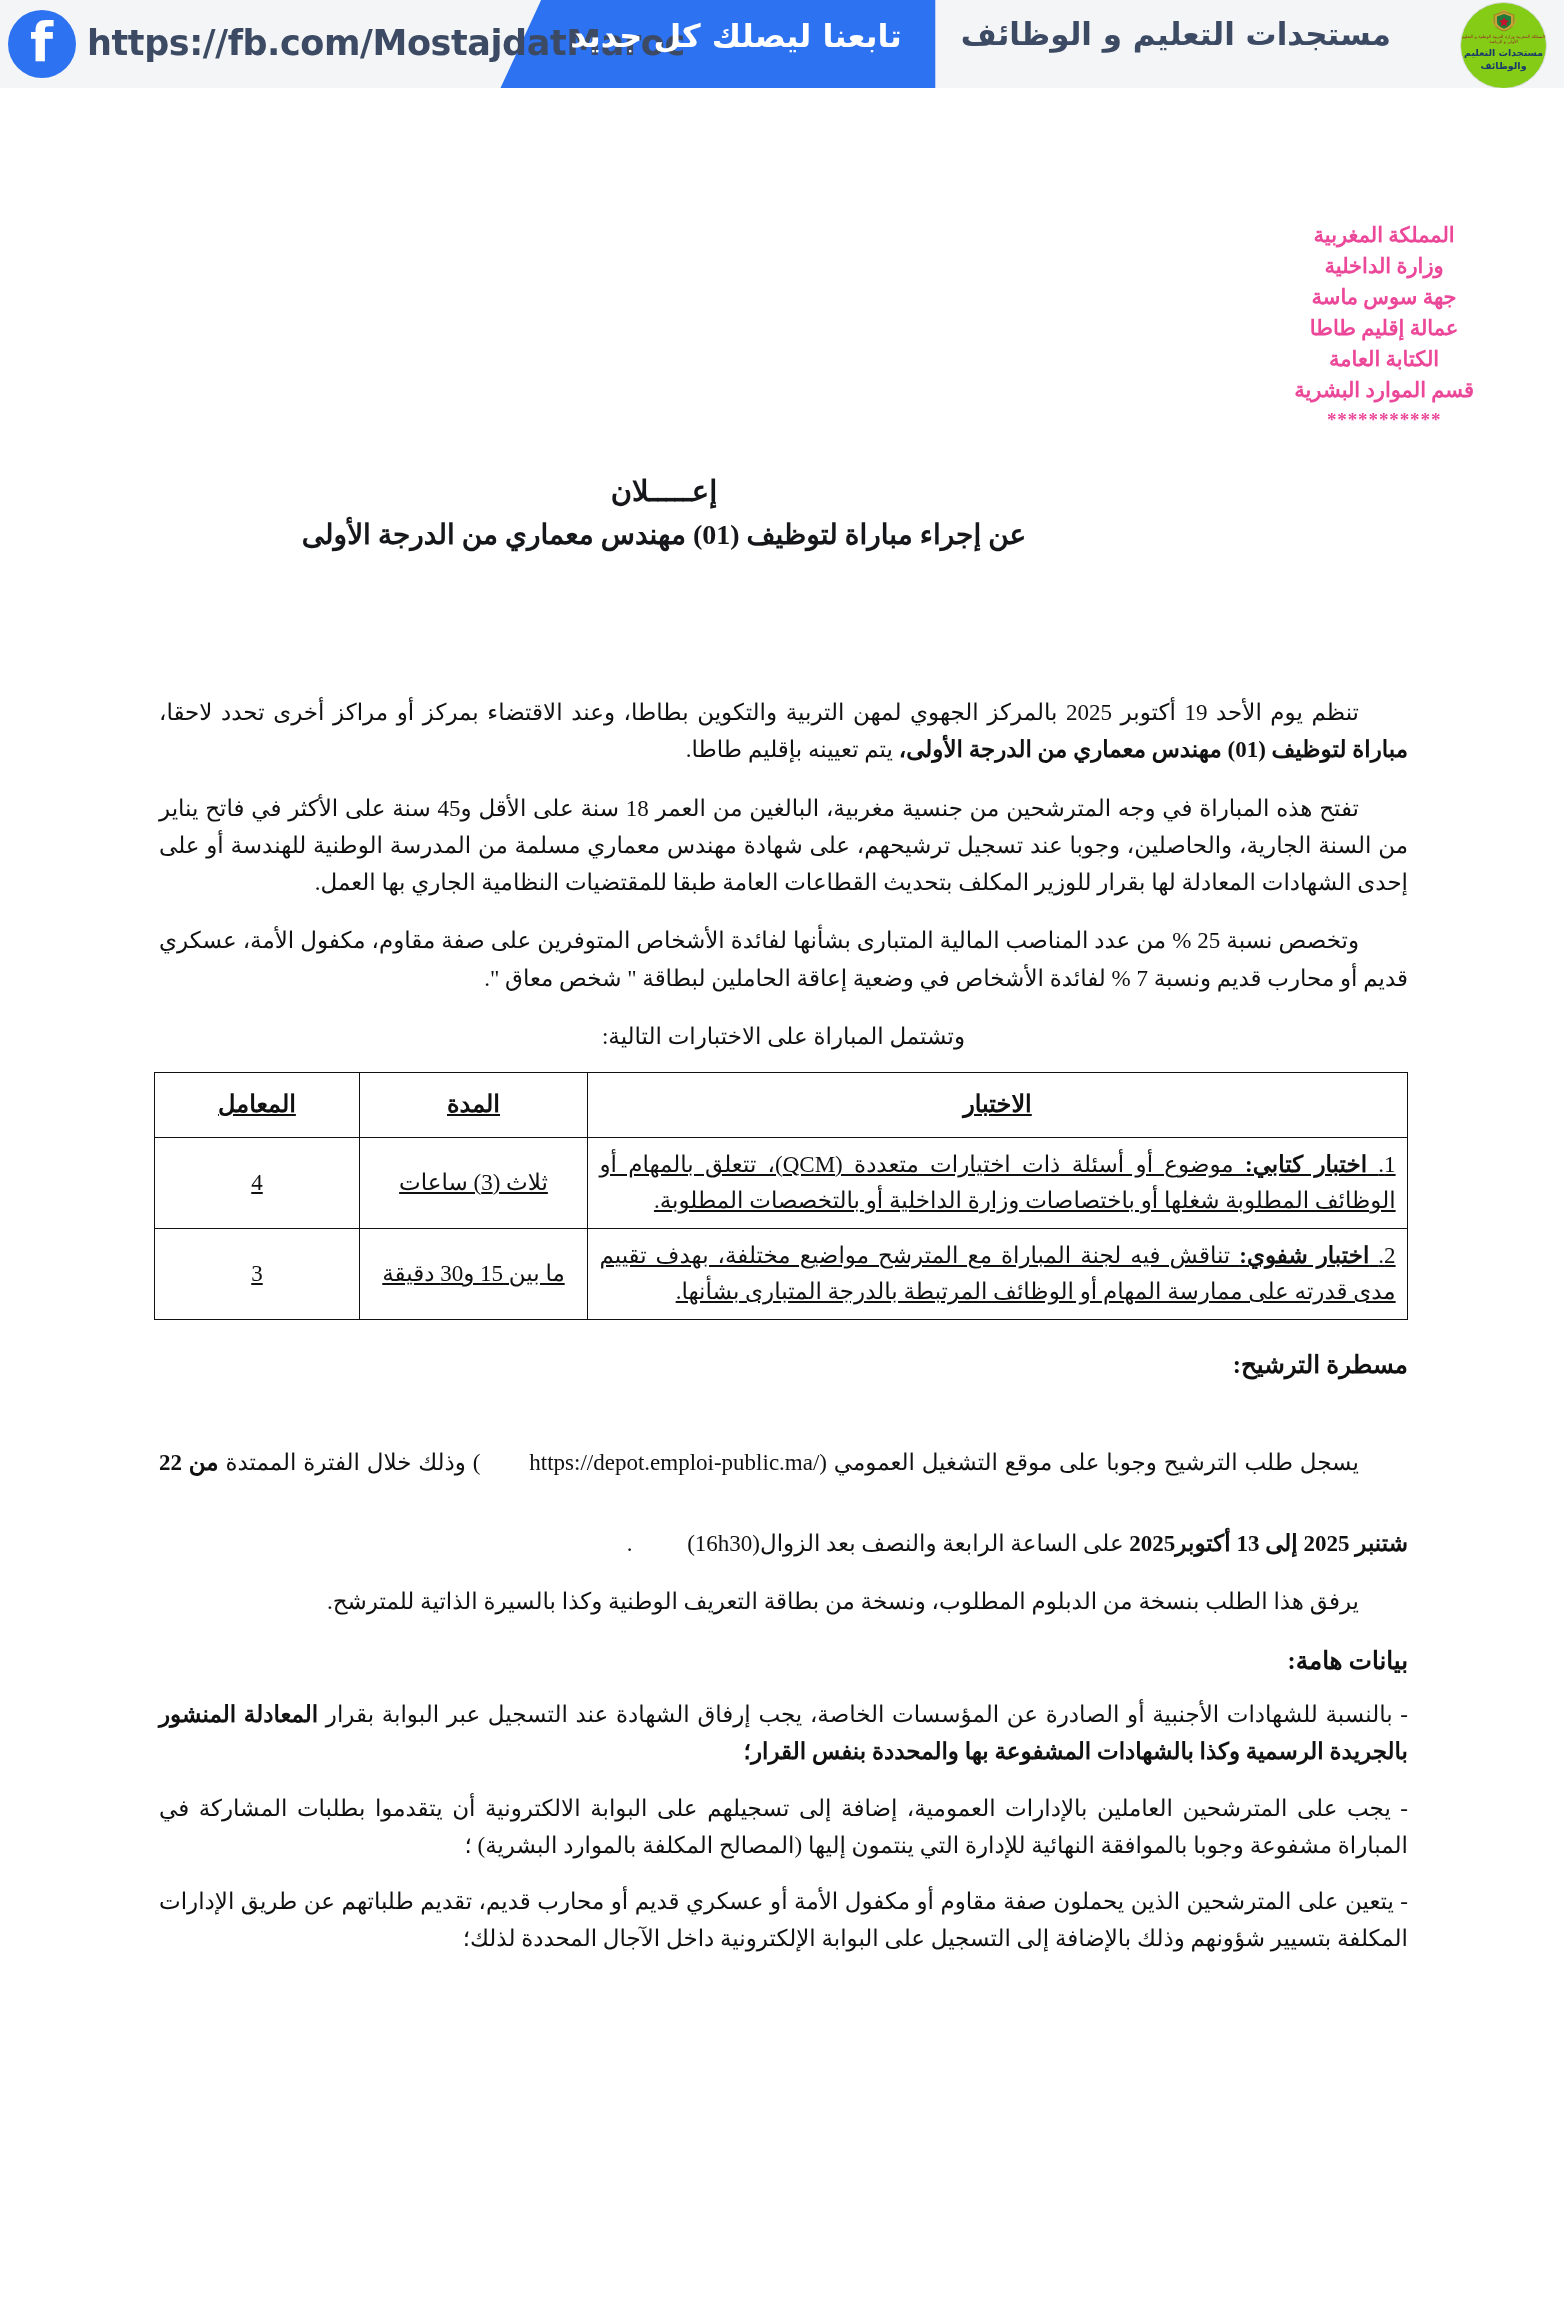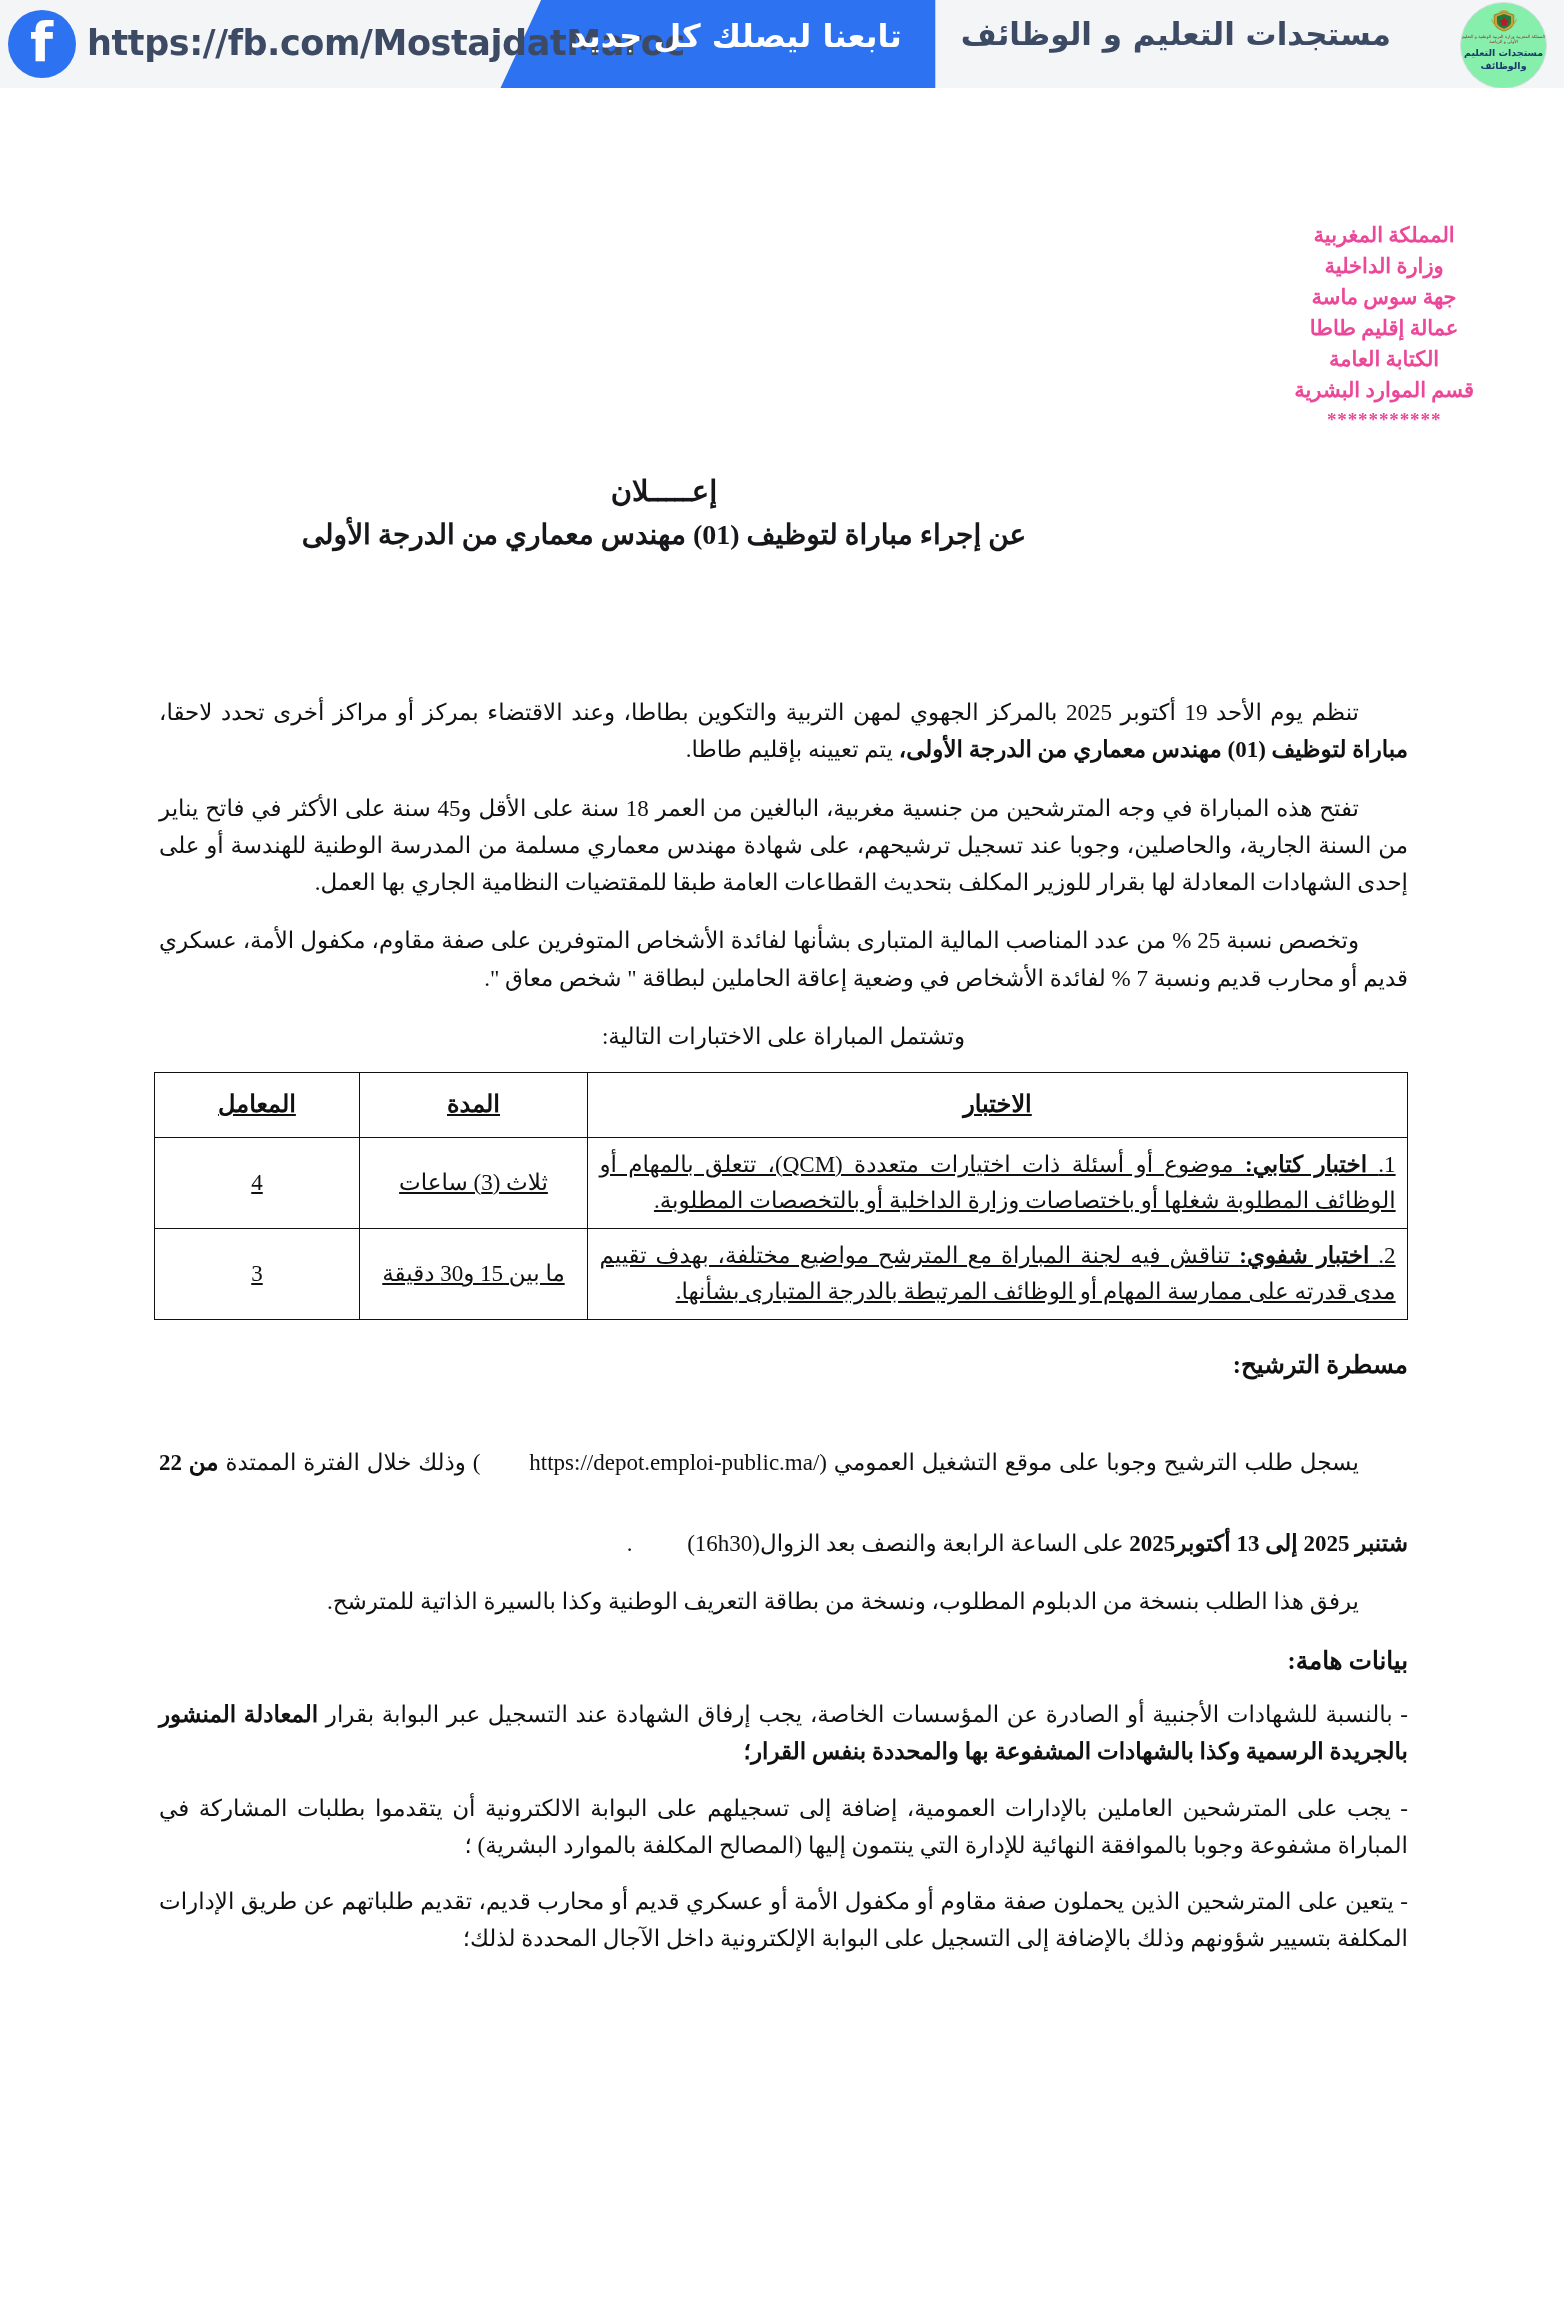--- a/index.html
+++ b/index.html
@@ -94,21 +94,21 @@
     direction: rtl;
     white-space: nowrap;
   }
   .site-badge {
     position: absolute;
     right: 17px;
     top: 1.9px;
     width: 87px;
     height: 87px;
     border-radius: 50%;
-    background: #86efac;
+    background: #84cc16;
     border: 0.9px solid #d9dde4;
     box-sizing: border-box;
     display: flex;
     flex-direction: column;
     align-items: center;
     justify-content: flex-start;
     padding-top: 5.7px;
     overflow: hidden;
   }
   .badge-crest {

